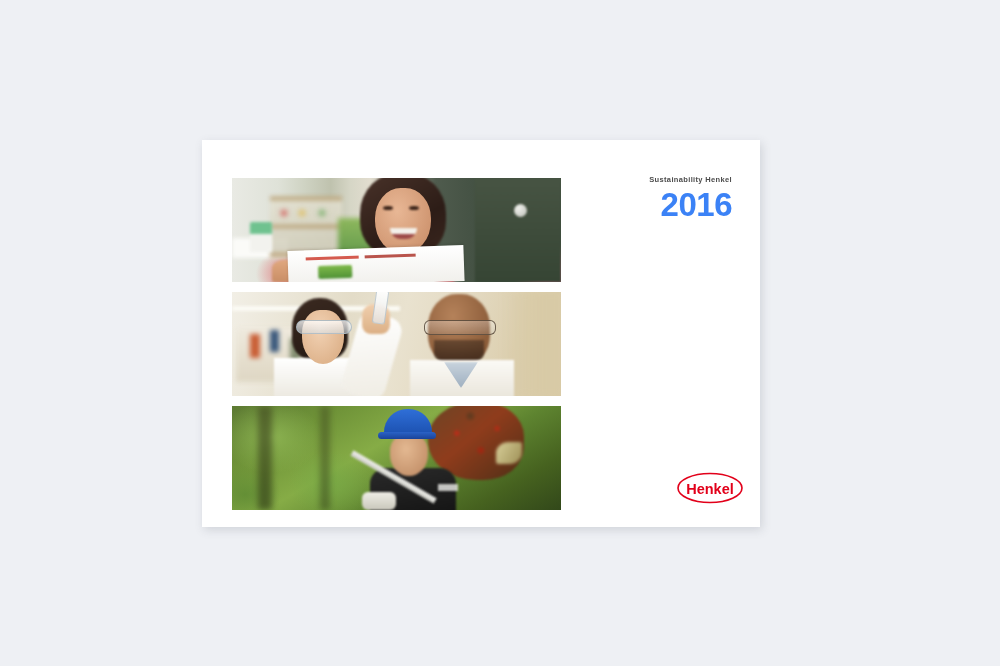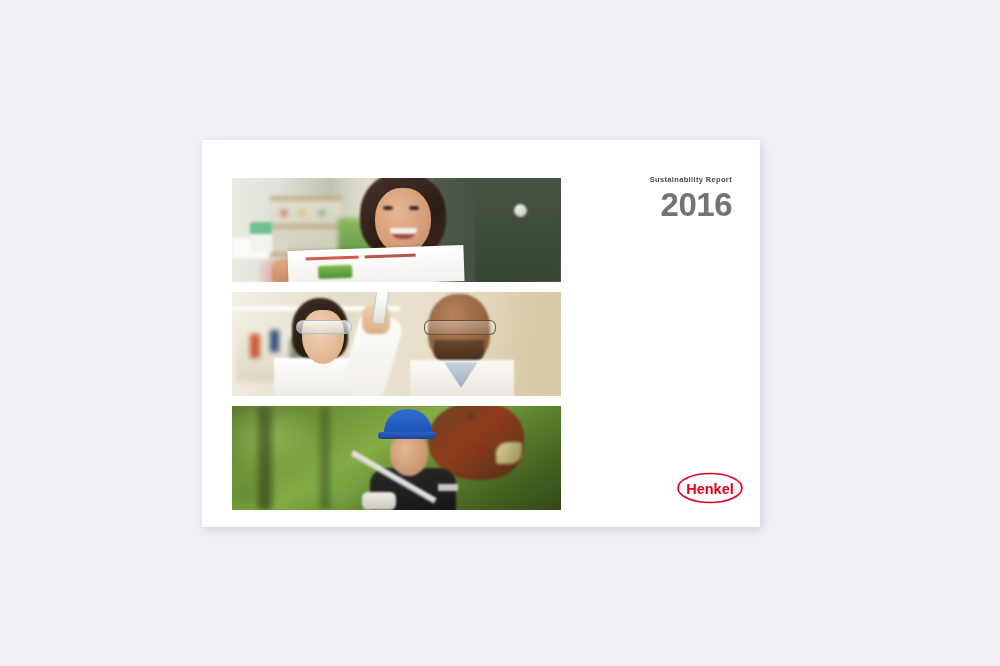--- a/index.html
+++ b/index.html
@@ -39,21 +39,21 @@
     letter-spacing: 0.35px;
     color: #4b4b4b;
     font-weight: 600;
     line-height: 1;
     margin: 0 0 4px 0;
     white-space: nowrap;
   }
   .report-year {
     font-size: 33px;
     font-weight: 700;
-    color: #737373;
+    color: #3b82f6;
     line-height: 1;
     letter-spacing: -0.5px;
     margin: 0;
   }
 
   
   .photo-stack {
     position: absolute;
     left: 30px;
     top: 38px;
@@ -368,21 +368,21 @@
     height: 34px;
   }
   .henkel-logo svg { display: block; width: 68px; height: 34px; }
 </style>
 </head>
 <body>
 
 <div class="doc-page">
 
   <div class="cover-header">
-    <div class="report-kicker">Sustainability Report</div>
+    <div class="report-kicker">Sustainability Henkel</div>
     <div class="report-year">2016</div>
   </div>
 
   <div class="photo-stack">
 
     <div class="photo-band">
       <div class="ph-classroom">
         <div class="desk"></div>
         <div class="shelf"></div>
         <div class="shelf-toys"></div>

